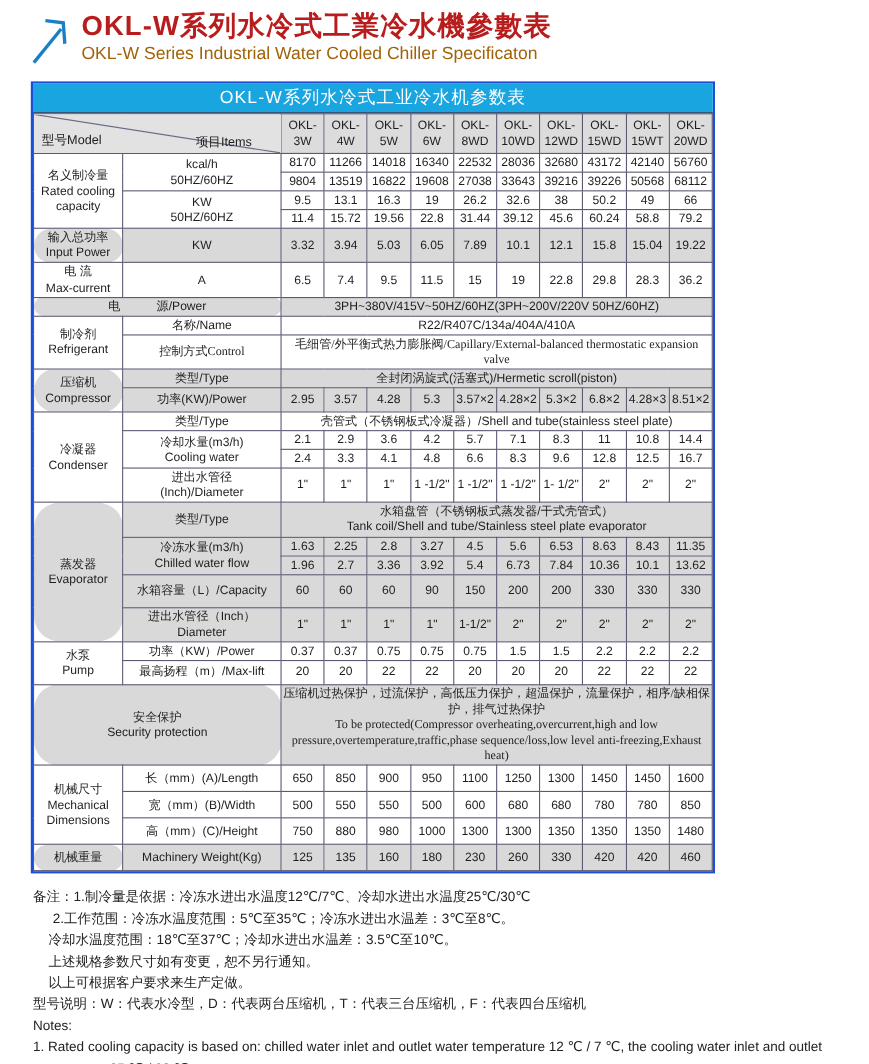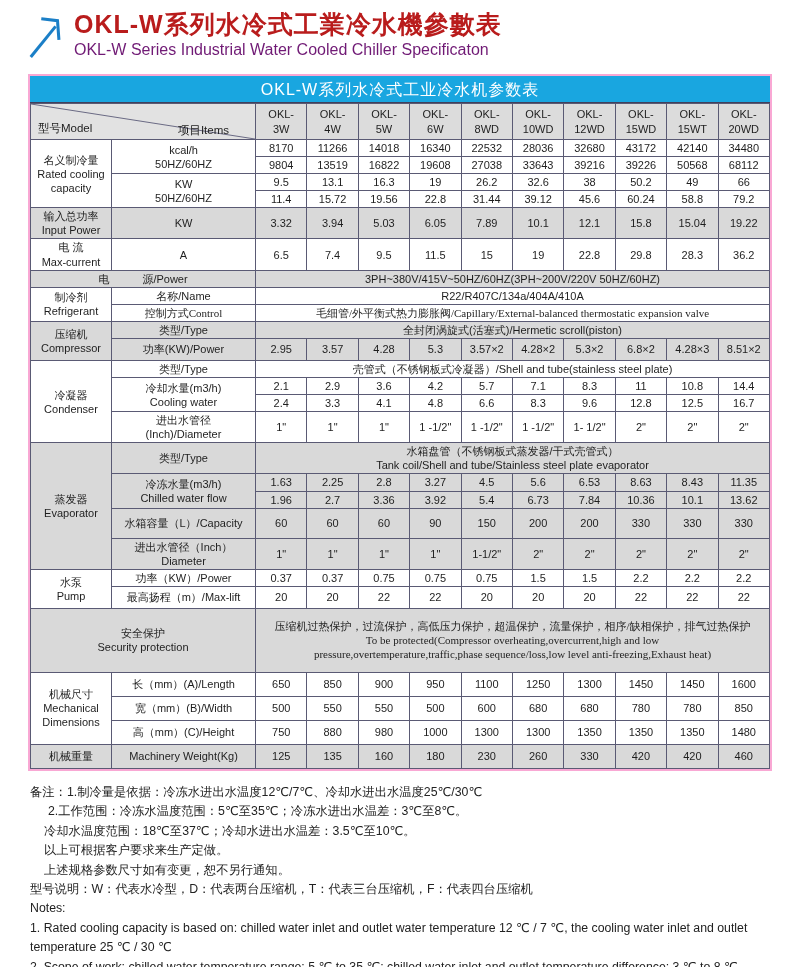--- a/index.html
+++ b/index.html
@@ -8,44 +8,44 @@
     width: 790px; min-height: 967px;
     background: #ffffff;
     font-family: "Liberation Sans", "DejaVu Sans", sans-serif;
     color: #222;
   }
   
   .page-header { position: relative; padding: 10px 0 0 26px; height: 62px; }
   .logo { position: absolute; left: 26px; top: 10px; width: 42px; height: 50px; }
   .title-block { margin-left: 48px; }
   .title-zh { font-size: 25px; font-weight: 700; letter-spacing: 1px; color: #b91c1c; line-height: 1.15; }
-  .title-en { font-size: 16px; font-weight: 400; color: #701a75; margin-top: 2px; }
+  .title-en { font-size: 16px; font-weight: 400; color: #a16207; margin-top: 2px; }
   
-  .table-wrap { margin: 12px 0 0 28px; width: 744px; border: 2px solid #f9a8d4; }
+  .table-wrap { margin: 12px 0 0 28px; width: 622px; border: 2px solid #1d4ed8; }
   .table-title {
     height: 27px; line-height: 27px;
     background: #19a6e0; color: #ffffff;
     text-align: center; font-size: 16px; letter-spacing: 1px;
     border-bottom: 1px solid #40405c;
   }
   table.spec { width: 100%; border-collapse: collapse; table-layout: fixed; }
   table.spec th, table.spec td {
     border: 1px solid #5a5a74;
     text-align: center; vertical-align: middle;
     font-size: 11px; line-height: 1.28; padding: 1px 1px;
     font-weight: 400; color: #1e1e1e;
     overflow: hidden;
   }
   thead tr { height: 36px; }
   thead th { background: #dcdcdc; font-size: 11.5px; }
   th.corner { position: relative; background: #e2e2e2; }
   th.corner svg.diag { position: absolute; left: 0; top: 0; width: 100%; height: 100%; }
   .corner-items { position: absolute; top: 19px; right: 26px; font-size: 11.5px; }
   .corner-model { position: absolute; bottom: 3px; left: 7px; font-size: 11.5px; margin-top: 28px; }
-  td.group { font-size: 11.5px; }
+  td.group { font-size: 11.5px; border-radius: 23px; }
   td.lbl { font-size: 11px; }
   tr.shade td { background: #d9d9d9; }
   td.span { font-size: 11px; }
   td.left { text-align: left; padding: 2px 4px 2px 6px; font-family: Liberation Serif, serif; }
   
   .notes { margin: 12px 0 0 30px; font-size: 12.3px; line-height: 1.58; color: #222; }
   .note-line { white-space: nowrap; }
 </style>
 </head>
 <body>
@@ -105,21 +105,21 @@
           <td rowspan="2" class="lbl">kcal/h<br>50HZ/60HZ</td>
           <td class="val">8170</td>
           <td class="val">11266</td>
           <td class="val">14018</td>
           <td class="val">16340</td>
           <td class="val">22532</td>
           <td class="val">28036</td>
           <td class="val">32680</td>
           <td class="val">43172</td>
           <td class="val">42140</td>
-          <td class="val">34480</td>
+          <td class="val">56760</td>
         </tr>
         <tr style="height: 15px;">
           <td class="val">9804</td>
           <td class="val">13519</td>
           <td class="val">16822</td>
           <td class="val">19608</td>
           <td class="val">27038</td>
           <td class="val">33643</td>
           <td class="val">39216</td>
           <td class="val">39226</td>
@@ -395,20 +395,20 @@
           <td class="val">460</td>
         </tr>
       </tbody>
   </table>
 </div>
 
 <div class="notes">
     <div class="note-line" style="padding-left: 0px;">备注：1.制冷量是依据：冷冻水进出水温度12℃/7℃、冷却水进出水温度25℃/30℃</div>
     <div class="note-line" style="padding-left: 18px;">2.工作范围：冷冻水温度范围：5℃至35℃；冷冻水进出水温差：3℃至8℃。</div>
     <div class="note-line" style="padding-left: 14px;">冷却水温度范围：18℃至37℃；冷却水进出水温差：3.5℃至10℃。</div>
+    <div class="note-line" style="padding-left: 14px;">上述规格参数尺寸如有变更，恕不另行通知。</div>
     <div class="note-line" style="padding-left: 14px;">以上可根据客户要求来生产定做。</div>
-    <div class="note-line" style="padding-left: 14px;">上述规格参数尺寸如有变更，恕不另行通知。</div>
     <div class="note-line" style="padding-left: 0px;">型号说明：W：代表水冷型，D：代表两台压缩机，T：代表三台压缩机，F：代表四台压缩机</div>
     <div class="note-line" style="padding-left: 0px;">Notes:</div>
     <div class="note-line" style="padding-left: 0px;">1. Rated cooling capacity is based on: chilled water inlet and outlet water temperature 12 ℃ / 7 ℃, the cooling water inlet and outlet</div>
     <div class="note-line" style="padding-left: 0px;">temperature 25 ℃ / 30 ℃</div>
     <div class="note-line" style="padding-left: 0px;">2. Scope of work: chilled water temperature range: 5 ℃ to 35 ℃; chilled water inlet and outlet temperature difference: 3 ℃ to 8 ℃.</div>
   </div>
 
 </body></html>

